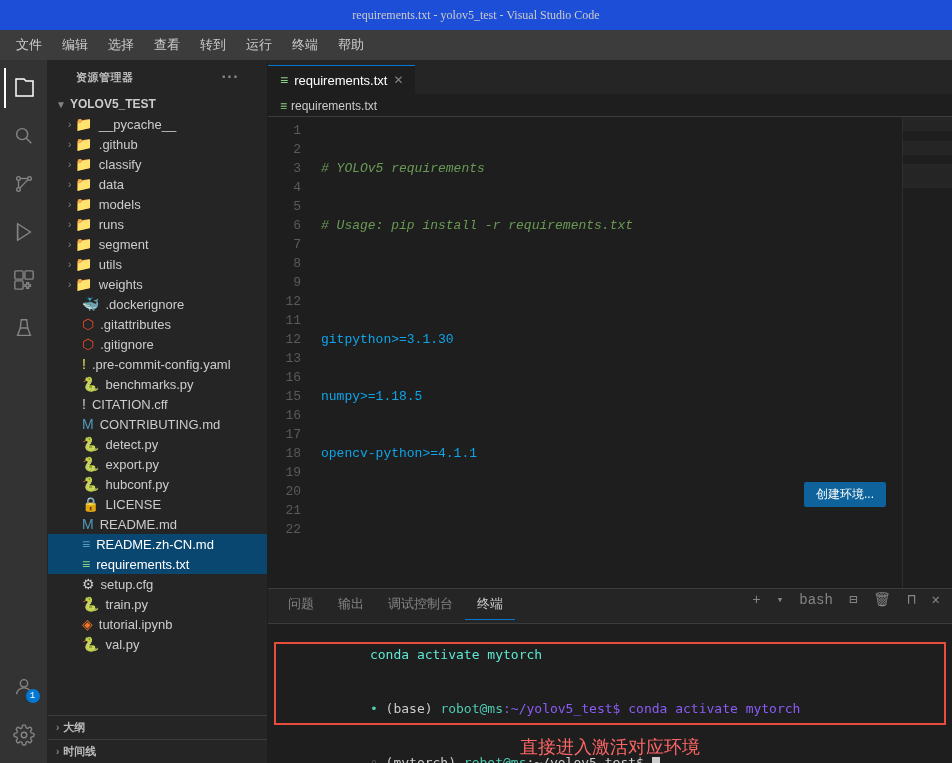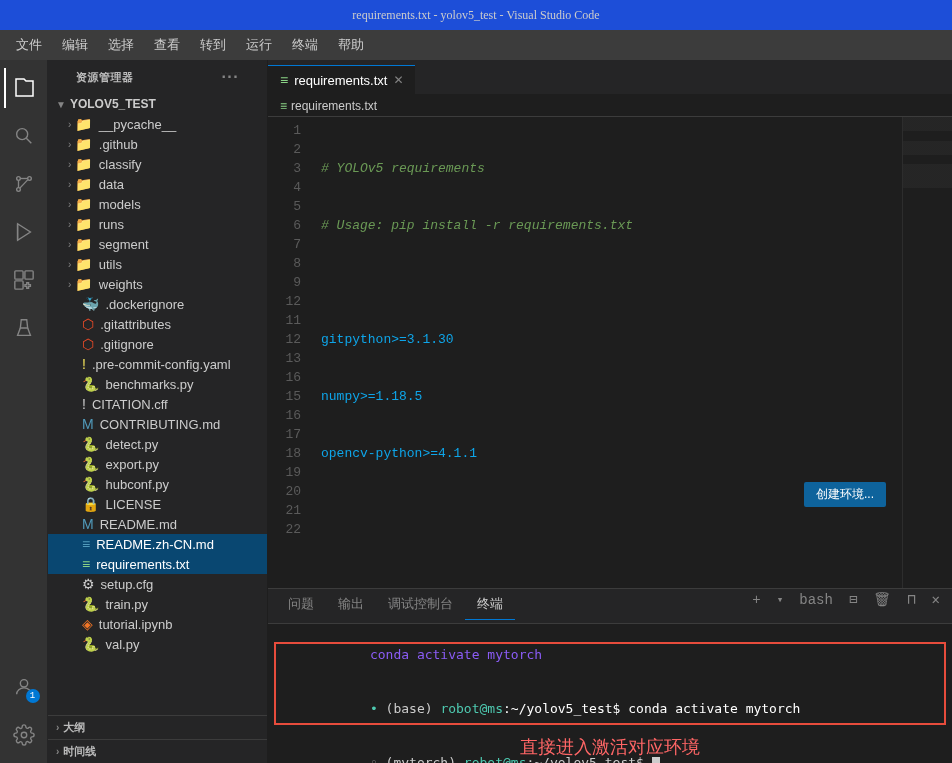--- a/index.html
+++ b/index.html
@@ -699,24 +699,24 @@
           <span class="panel-action-btn">⊟</span>
           <span class="panel-action-btn">🗑</span>
           <span class="panel-action-btn">⊓</span>
           <span class="panel-action-btn">✕</span>
         </div>
       </div>
 
       <div class="terminal-wrapper">
         <div class="terminal-content">
           <div class="term-line">
-            <span style="color:#8b5cf6">conda activate mytorch</span>
+            <span style="color:#5eead4">conda activate mytorch</span>
           </div>
           <div class="term-line">
-            <span style="color:#4ec9b0">•</span><span style="color:#cccccc"> (base) </span><span style="color:#4ec9b0">robot@ms</span><span style="color:#ffffff">:~/yolov5_test$ conda activate mytorch</span>
+            <span style="color:#4ec9b0">•</span><span style="color:#cccccc"> (base) </span><span style="color:#4ec9b0">robot@ms</span><span style="color:#8b5cf6">:~/yolov5_test$ conda activate mytorch</span>
           </div>
           <div class="term-line">
             <span style="color:#858585">◦</span><span style="color:#cccccc"> (mytorch) </span><span style="color:#4ec9b0">robot@ms</span><span style="color:#cccccc">:~/yolov5_test$ </span><span style="color:#cccccc;background:#cccccc;display:inline-block;width:8px;height:14px;vertical-align:middle"></span>
           </div>
         </div>
 
         <div class="annotation-box" style="left:6px; top:18px; right:6px; bottom:38px; border:2px solid #e74c3c;">
         </div>
 
         <div class="annotation-text" style="bottom: 4px; left: 50%; transform: translateX(-50%); white-space: nowrap;">

